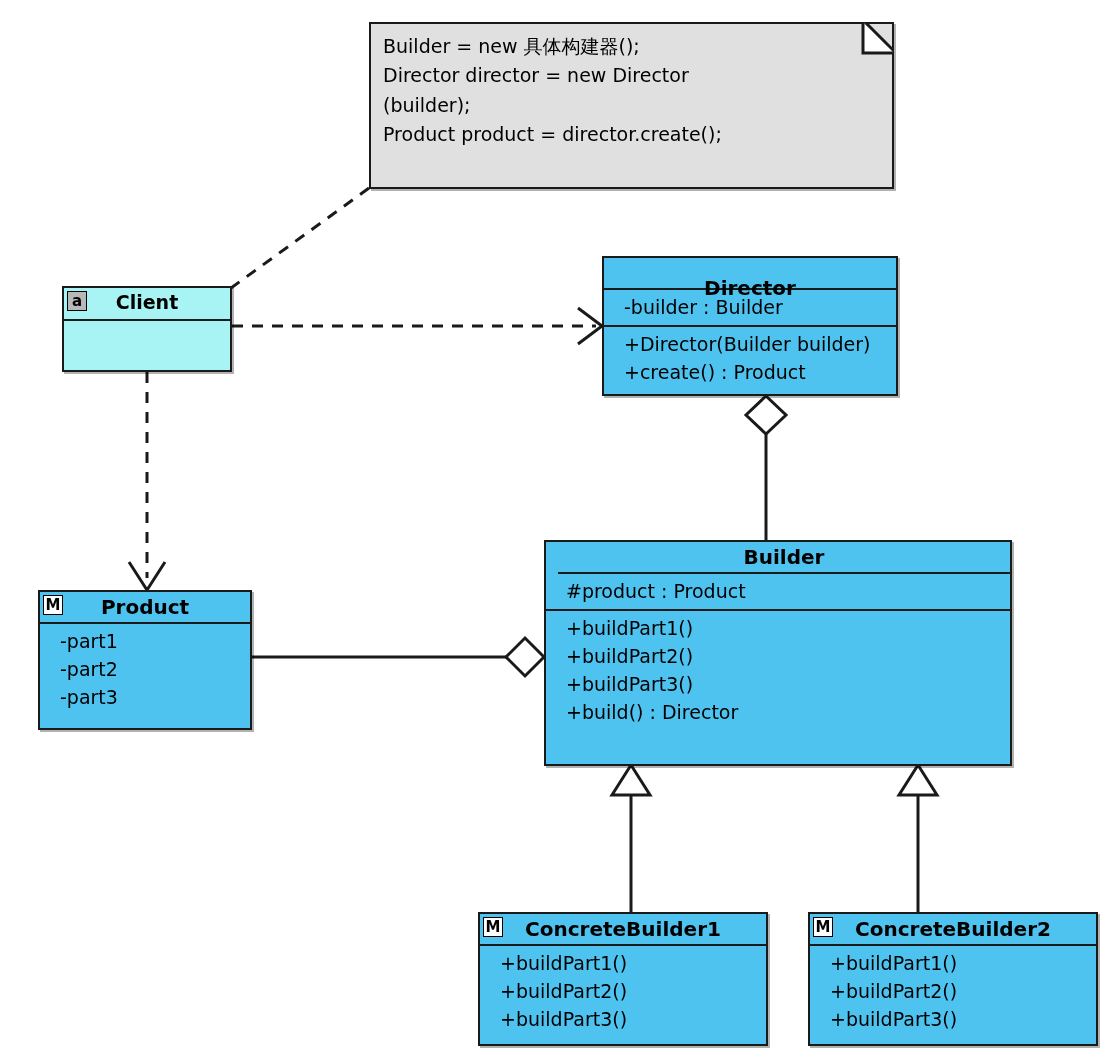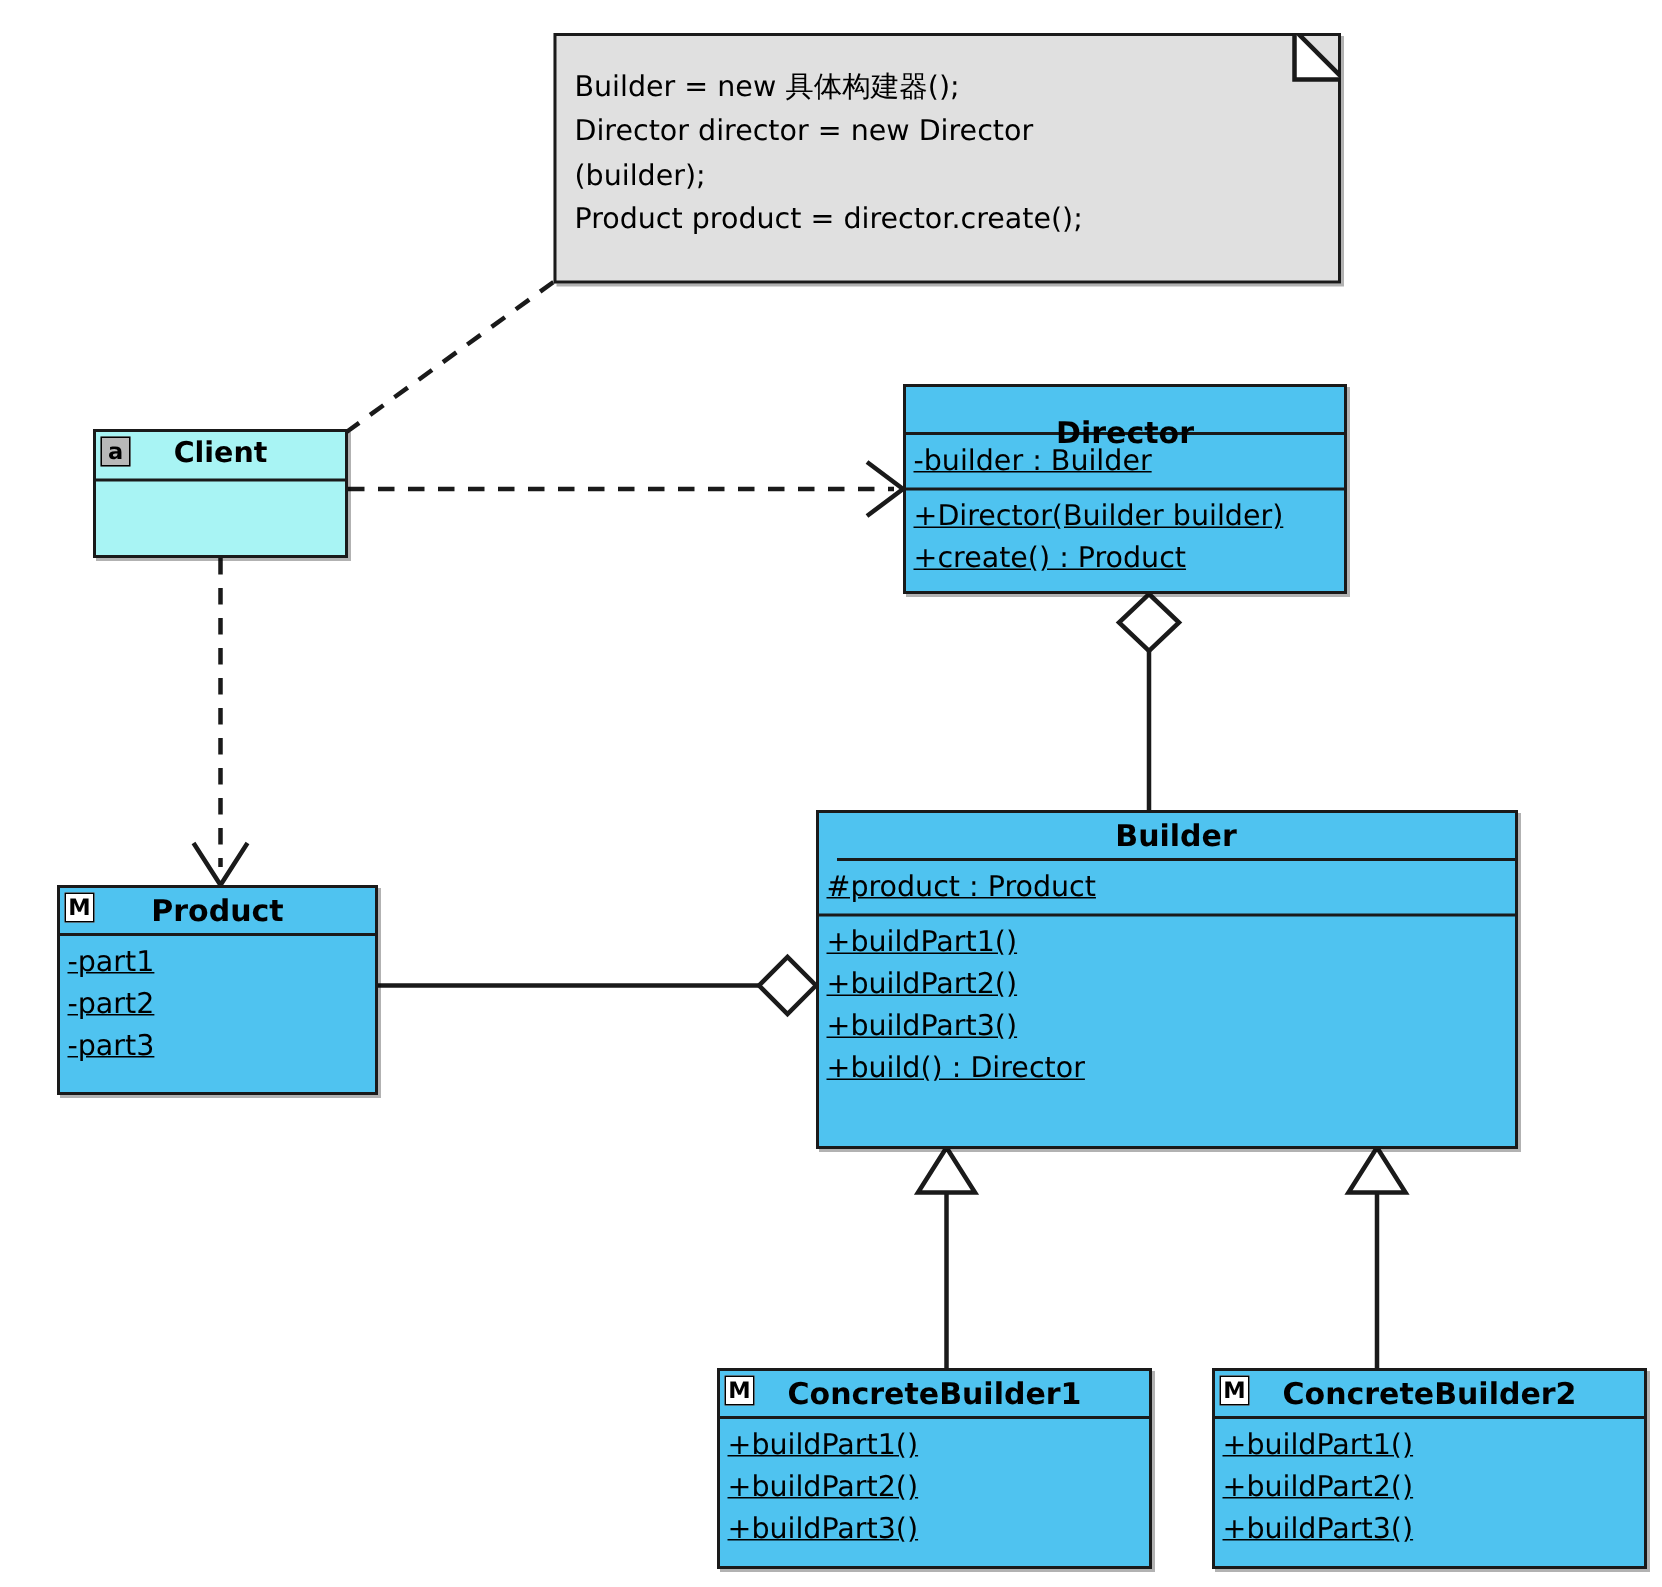--- a/index.html
+++ b/index.html
@@ -65,26 +65,25 @@
     font-family: "DejaVu Sans", "Liberation Sans", sans-serif;
   }
   .stereo-badge.badge-a {
     background: #b8b8b8;
   }
   .stereo-badge.badge-m {
     background: #ffffff;
   }
   .class-compartment {
     box-sizing: border-box;
-    padding: 3px 5px 4px 5px;
+    padding: 3px 5px 4px 20px;
     font-size: 19px;
     line-height: 1.48;
     color: #000;
     white-space: nowrap;
-    text-decoration: underline;
   }
   .class-compartment.sep {
     border-bottom: 2px solid #1a1a1a;
   }
   .class-compartment.empty-body {
     padding: 0;
   }
   .member-line {
     white-space: nowrap;
   }
@@ -100,21 +99,21 @@
   .note-fold-edge {
     position: absolute;
     right: -2px;
     top: -2px;
     width: 44px;
     height: 44px;
     overflow: hidden;
   }
   .note-text {
     position: relative;
-    padding: 20px 12px;
+    padding: 8px 12px;
     font-size: 19px;
     line-height: 1.55;
     color: #000;
     white-space: pre-wrap;
   }
 </style>
 </head>
 <body>
 
 <div id="diagram-canvas">

